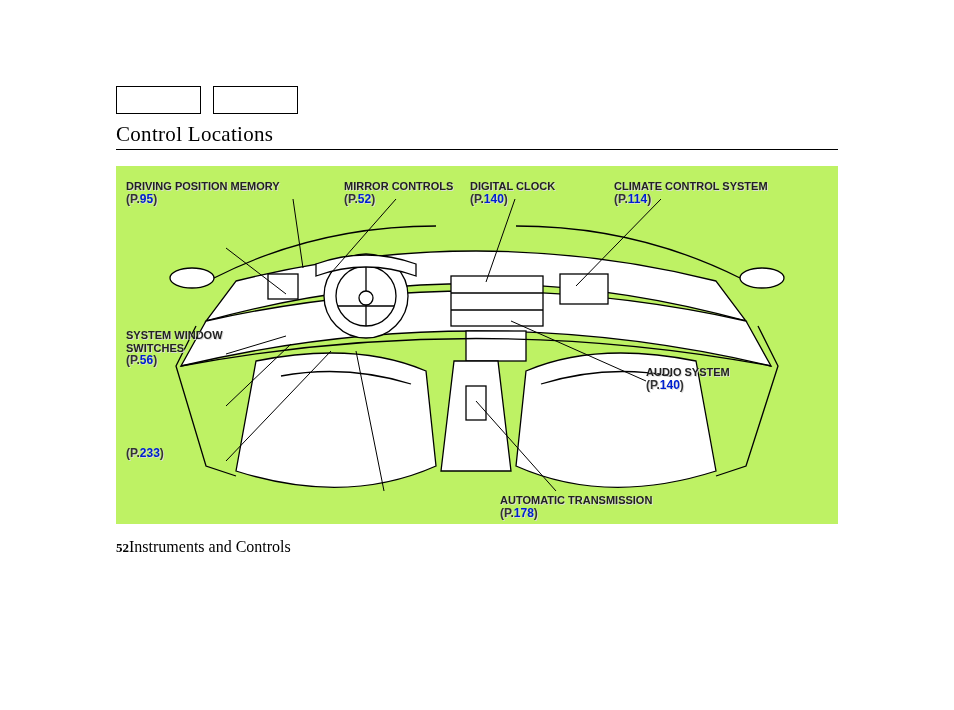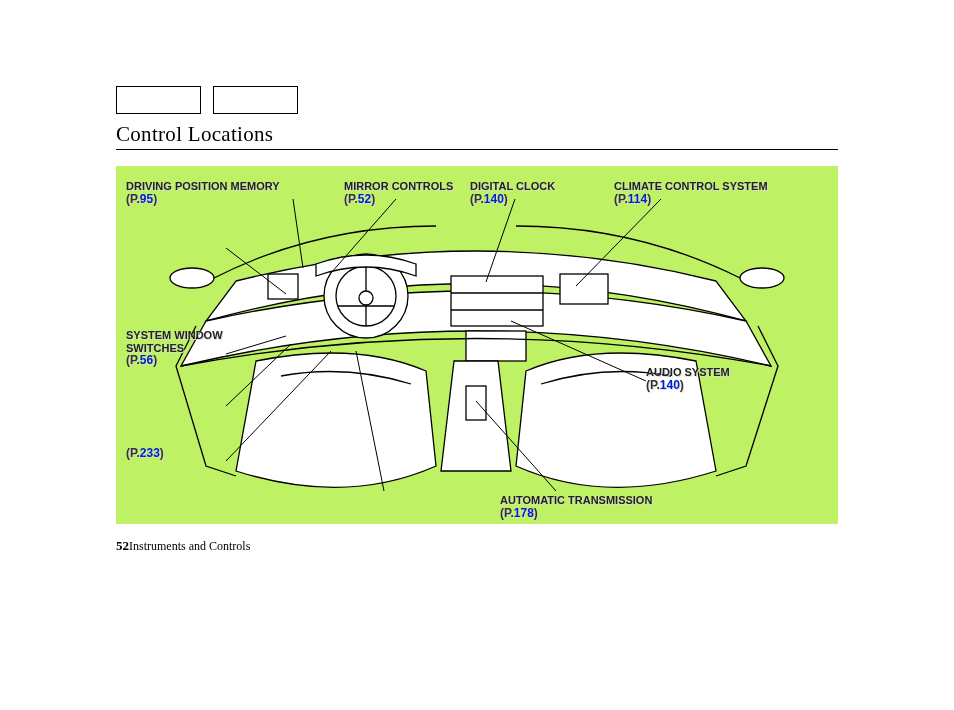--- a/index.html
+++ b/index.html
@@ -8,21 +8,21 @@
   .box{width:85px;height:28px;border:1.5px solid #000;box-sizing:border-box}
   .title{position:absolute;top:122px;left:116px;font-family:Georgia,serif;font-size:21px;letter-spacing:.3px}
   .rule{position:absolute;top:149px;left:116px;width:722px;height:0;border-top:1px solid #000}
   .panel{position:absolute;top:166px;left:116px;width:722px;height:358px;background:#bef264}
   .panel svg{position:absolute;inset:0}
   .lbl{position:absolute;font-family:Arial,Helvetica,sans-serif;font-size:11px;font-weight:700;color:#222;text-shadow:1px 1px 0 rgba(220,220,220,.9);line-height:1.15}
   .lbl .pg{font-size:12px;font-weight:700;color:#333}
   .lbl .ref{color:#0020d0;font-weight:700}
   .footer{position:absolute;top:538px;left:116px;display:flex;align-items:baseline;gap:0;font-family:Georgia,serif}
   .footer .num{font-weight:700;font-size:13px}
-  .footer .sec{font-size:12px}
+  .footer .sec{font-size:16px}
 </style>
 </head>
 <body>
 
 <div class="page">
   <div class="boxes">
     <div class="box"></div>
     <div class="box"></div>
   </div>
 

